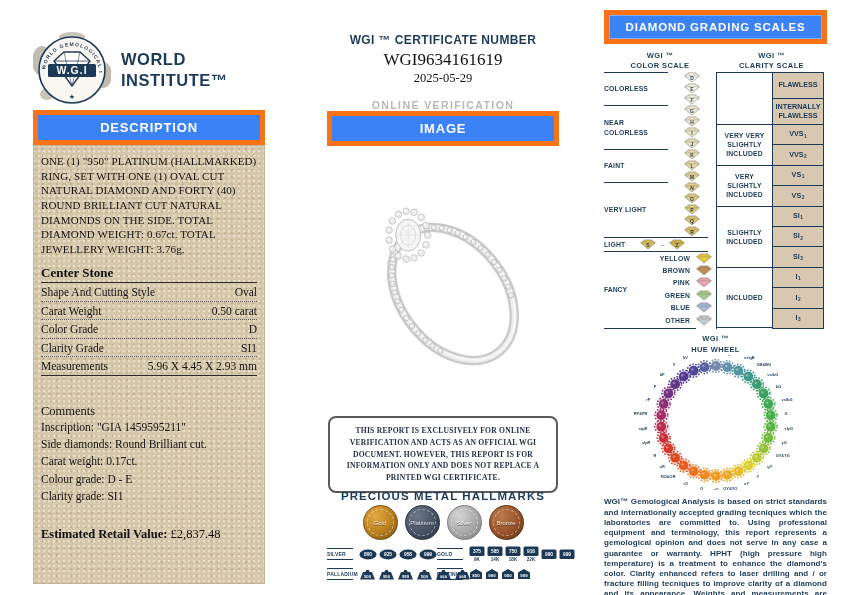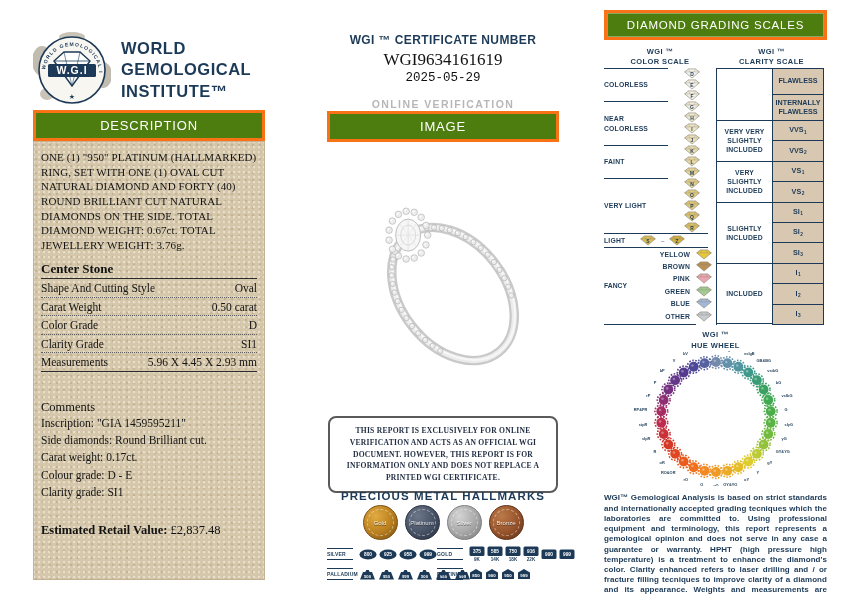--- a/index.html
+++ b/index.html
@@ -2,21 +2,21 @@
 <html><head>
 <meta charset="utf-8">
 <style>
   html,body{margin:0;padding:0;background:#fff;}
   .page{position:relative;width:841px;height:595px;background:#fff;font-family:"Liberation Sans",sans-serif;overflow:hidden;}
 
   
   .left-panel{position:absolute;left:33px;top:32px;width:232px;}
   .brand-row{display:flex;align-items:center;gap:10px;height:76px;}
   .brand-name{color:#1c3a57;font-weight:700;font-size:16.5px;line-height:1.3;letter-spacing:.5px;}
-  .navy-bar{background:#4d7c0f;color:#fff;font-weight:400;text-align:center;border:3px solid #f97316;}
+  .navy-bar{background:#3b82f6;color:#fff;font-weight:700;text-align:center;border:5px solid #f97316;}
   .left-bar{margin-top:2px;font-size:13px;letter-spacing:.8px;padding:5px 0;}
   .tan-panel{margin-top:0;height:421px;padding:9px 8px;background-color:#d5c7ab;
     background-image:radial-gradient(circle at 1px 1px,#e9dfc9 .9px,transparent 1.7px),
                      radial-gradient(circle at 3px 4px,#c5b493 .9px,transparent 1.7px);
     background-size:5px 5px,7px 7px;
     box-shadow:inset 0 0 0 1px #c3b294;}
   .desc-text{margin:0;font-family:"Liberation Serif",serif;font-size:11px;line-height:1.33;color:#141414;letter-spacing:.1px;}
   .cs-block{margin-top:9px;}
   .cs-title{font-family:"Liberation Serif",serif;font-weight:700;font-size:13px;color:#111;
     border-bottom:1.2px solid #2b2b2b;padding-bottom:1px;}
@@ -28,21 +28,21 @@
   .comments{margin-top:28px;}
   .cm-title{font-family:"Liberation Serif",serif;font-weight:400;font-size:12.5px;color:#111;}
   .cm-line{font-family:"Liberation Serif",serif;font-size:11.5px;color:#141414;line-height:1.5;}
   .retail{margin-top:22px;font-family:"Liberation Serif",serif;font-size:12.5px;color:#111;}
   .retail b{font-weight:700;}
 
   
   .mid-panel{position:absolute;left:327px;top:33px;width:232px;}
   .cert-label{text-align:center;font-size:12px;font-weight:700;color:#1c3a57;letter-spacing:.4px;}
   .cert-number{text-align:center;font-family:"Liberation Serif",serif;font-size:17px;color:#111;margin-top:3px;}
-  .cert-date{text-align:center;font-family:Liberation Mono, monospace;font-size:12.5px;color:#111;margin-top:1px;}
+  .cert-date{text-align:center;font-family:Liberation Serif, serif;font-size:12.5px;color:#111;margin-top:1px;}
   .verif1{text-align:center;font-size:10.5px;font-weight:700;color:#b7b7b7;letter-spacing:1.4px;margin-top:13px;}
   .verif2{text-align:center;font-size:10.5px;color:#b7b7b7;letter-spacing:.4px;margin-top:2px;}
   .mid-bar{position:absolute;left:0;right:0;top:78px;font-size:13px;letter-spacing:.8px;padding:5px 0;}
   .ring-holder{position:absolute;left:0;right:0;top:106px;height:264px;display:flex;align-items:center;justify-content:center;}
   .disclaimer{position:absolute;left:1px;right:1px;top:383px;border:2px solid #5a5a5a;border-radius:8px;
     padding:7px 6px;text-align:center;font-family:"Liberation Serif",serif;font-weight:700;
     font-size:7.6px;line-height:1.55;color:#1f2b40;letter-spacing:.25px;}
   .hm-title{position:absolute;left:0;right:0;top:457px;text-align:center;font-size:11.5px;font-weight:700;
     color:#1c3a57;letter-spacing:1.1px;}
   .coins{position:absolute;left:0;right:0;top:472px;display:flex;justify-content:center;gap:7px;}
@@ -117,21 +117,20 @@
         <line x1="31" y1="21" x2="33" y2="30" stroke="#1c3a57" stroke-width="0.6"></line>
         <line x1="47" y1="21" x2="45" y2="30" stroke="#1c3a57" stroke-width="0.6"></line>
         <line x1="33" y1="30" x2="39" y2="55" stroke="#1c3a57" stroke-width="0.6"></line>
         <line x1="45" y1="30" x2="39" y2="55" stroke="#1c3a57" stroke-width="0.6"></line>
         <rect x="15" y="33" width="48" height="13" rx="1.5" fill="#1c3a57"></rect>
         <text x="39" y="43" text-anchor="middle" font-size="10.5" font-weight="bold" fill="#ffffff" letter-spacing="1">W.G.I</text>
         <text x="39" y="68" text-anchor="middle" font-size="7" fill="#1c3a57">★</text>
       </svg>
       <div class="brand-name">
         <div>WORLD</div>
-        <div>GEMOLOGICAL</div>
         <div>INSTITUTE™</div>
       </div>
     </div>
     <div class="navy-bar left-bar">DESCRIPTION</div>
     <div class="tan-panel">
       <p class="desc-text">ONE (1) "950" PLATINUM (HALLMARKED) RING, SET WITH ONE (1) OVAL CUT NATURAL DIAMOND AND FORTY (40) ROUND BRILLIANT CUT NATURAL DIAMONDS ON THE SIDE. TOTAL DIAMOND WEIGHT: 0.67ct. TOTAL JEWELLERY WEIGHT: 3.76g.</p>
       <div class="cs-block">
         <div class="cs-title">Center Stone</div>
         <div>
           <div class="cst-row">

